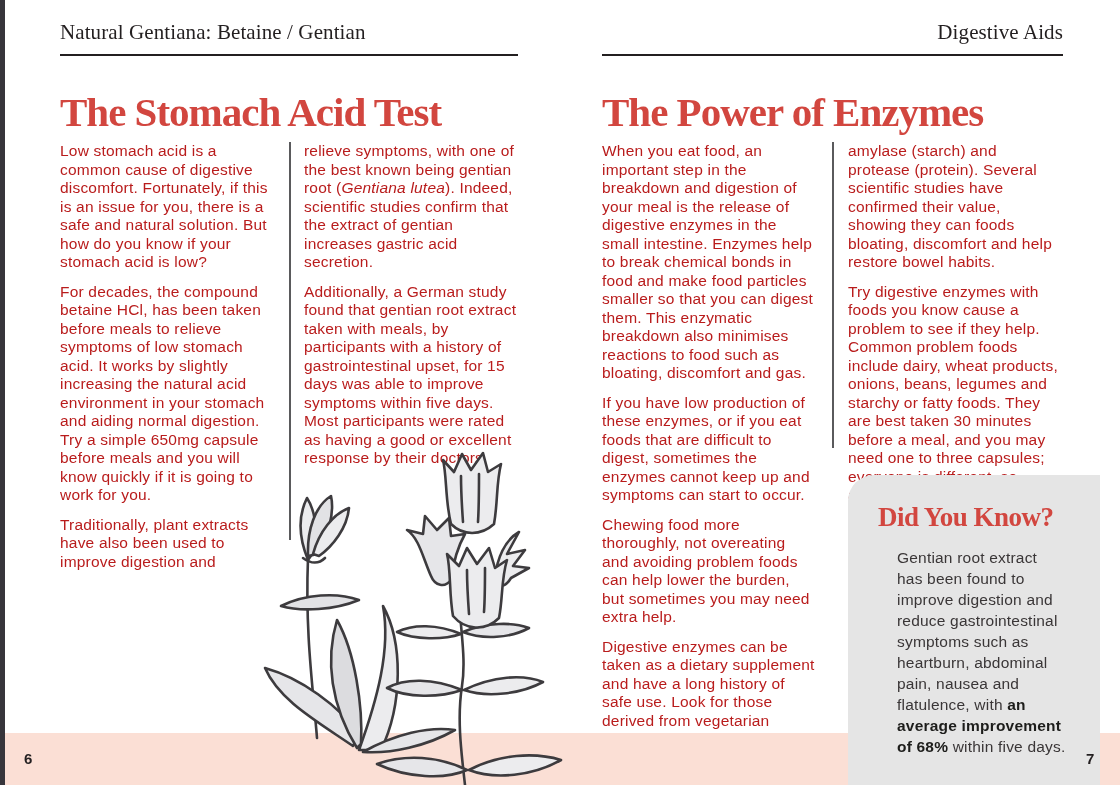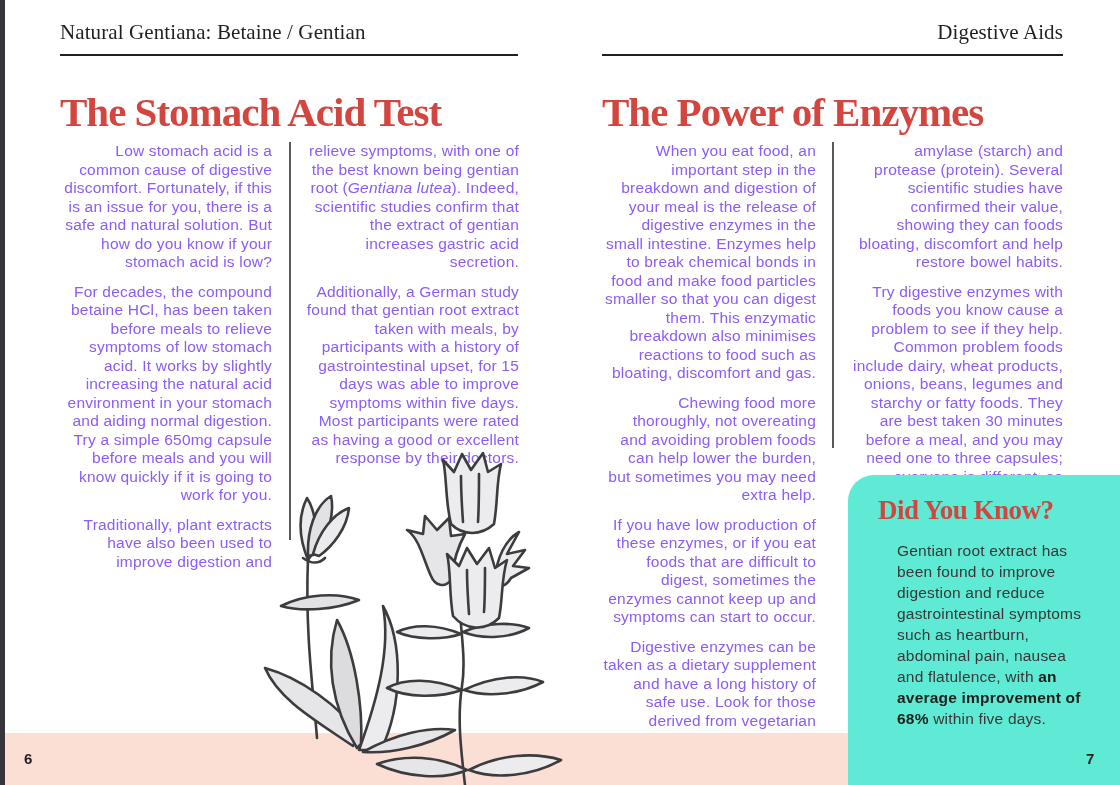--- a/index.html
+++ b/index.html
@@ -12,33 +12,33 @@
   .page-header{position:absolute;top:20px;font-family:"Liberation Serif",serif;font-size:21px;
     color:#231f20;padding-bottom:9px;border-bottom:2.5px solid #231f20;letter-spacing:0.1px;}
   .page-header.left{left:60px;width:458px;}
   .page-header.right{left:602px;width:461px;text-align:right;}
 
   .page-title{position:absolute;top:92px;font-family:"Liberation Serif",serif;font-weight:700;
     font-size:41px;color:#d2463f;letter-spacing:-1px;line-height:1;}
   .page-title.left{left:60px;}
   .page-title.right{left:602px;}
 
-  .col{position:absolute;top:142px;color:#8b5cf6;font-size:15.5px;line-height:18.5px;letter-spacing:0.2px;text-align:right;}
+  .col{position:absolute;top:142px;color:#b91c1c;font-size:15.5px;line-height:18.5px;letter-spacing:0.2px;}
   .col p{margin:0 0 11px 0;}
   #l-col1{left:60px;width:212px;}
   #l-col2{left:304px;width:215px;}
   #r-col1{left:602px;width:214px;}
   #r-col2{left:848px;width:215px;}
 
   .divider{position:absolute;width:2px;background:#5a5a5c;z-index:0;}
   #l-divider{left:289px;top:142px;height:398px;}
   #r-divider{left:832px;top:142px;height:306px;}
 
-  .dyk-box{position:absolute;left:848px;top:475px;width:272px;height:310px;background:#5eead4;
-    border-radius:26px 0 0 0;z-index:2;box-sizing:border-box;padding:20px 34px 0 30px;}
+  .dyk-box{position:absolute;left:848px;top:475px;width:252px;height:310px;background:#e5e5e5;
+    border-radius:26px 0 0 0;z-index:2;box-sizing:border-box;padding:27px 34px 0 30px;}
   .dyk-title{font-family:"Liberation Serif",serif;font-weight:700;font-size:27px;color:#d2463f;
     letter-spacing:-0.5px;margin:0 0 14px 0;}
   .dyk-body{font-size:15.5px;line-height:21px;color:#3a3637;letter-spacing:0.2px;margin-left:19px;}
   .dyk-body strong{color:#1d1d1b;}
 
   .page-num{position:absolute;top:750px;font-size:15px;font-weight:700;color:#231f20;z-index:4;}
   #page-num-left{left:24px;}
   #page-num-right{left:1086px;}
 
   em.latin{font-style:italic;}
@@ -66,22 +66,22 @@
   <div class="col" id="l-col2">
     <p><span>relieve symptoms, with one of the best known being gentian root (</span><em class="latin">Gentiana lutea</em><span>). Indeed, scientific studies confirm that the extract of gentian increases gastric acid secretion.</span></p>
     <p>Additionally, a German study found that gentian root extract taken with meals, by participants with a history of gastrointestinal upset, for 15 days was able to improve symptoms within five days. Most participants were rated as having a good or excellent response by their doctors.</p>
   </div>
 
   <div class="page-header right">Digestive Aids</div>
   <div class="page-title right">The Power of Enzymes</div>
 
   <div class="col" id="r-col1">
     <p>When you eat food, an important step in the breakdown and digestion of your meal is the release of digestive enzymes in the small intestine. Enzymes help to break chemical bonds in food and make food particles smaller so that you can digest them. This enzymatic breakdown also minimises reactions to food such as bloating, discomfort and gas.</p>
+    <p>If you have low production of these enzymes, or if you eat foods that are difficult to digest, sometimes the enzymes cannot keep up and symptoms can start to occur.</p>
     <p>Chewing food more thoroughly, not overeating and avoiding problem foods can help lower the burden, but sometimes you may need extra help.</p>
-    <p>If you have low production of these enzymes, or if you eat foods that are difficult to digest, sometimes the enzymes cannot keep up and symptoms can start to occur.</p>
     <p>Digestive enzymes can be taken as a dietary supplement and have a long history of safe use. Look for those derived from vegetarian origins, and include enzymes such as lipase (breaks down fat),</p>
   </div>
 
   <div class="divider" id="r-divider"></div>
 
   <div class="col" id="r-col2">
     <p>amylase (starch) and protease (protein). Several scientific studies have confirmed their value, showing they can foods bloating, discomfort and help restore bowel habits.</p>
     <p>Try digestive enzymes with foods you know cause a problem to see if they help. Common problem foods include dairy, wheat products, onions, beans, legumes and starchy or fatty foods. They are best taken 30 minutes before a meal, and you may need one to three capsules; everyone is different, so adjust your intake as required.</p>
   </div>
 

